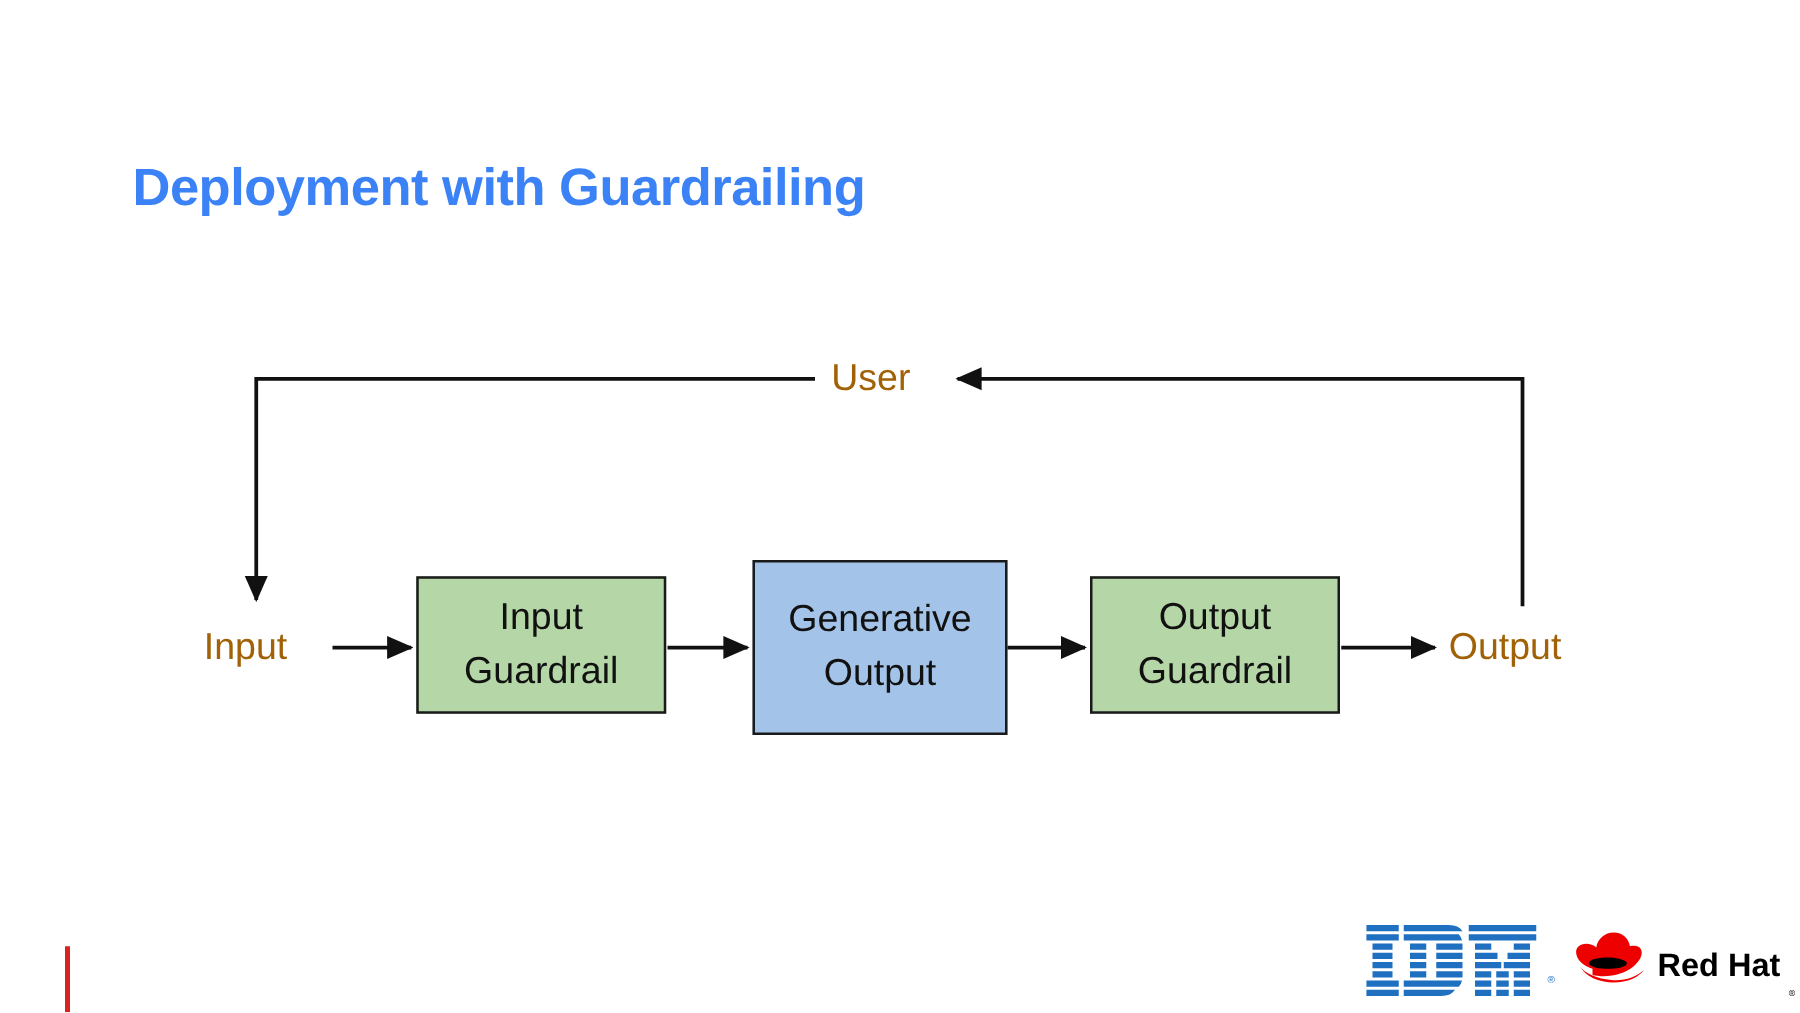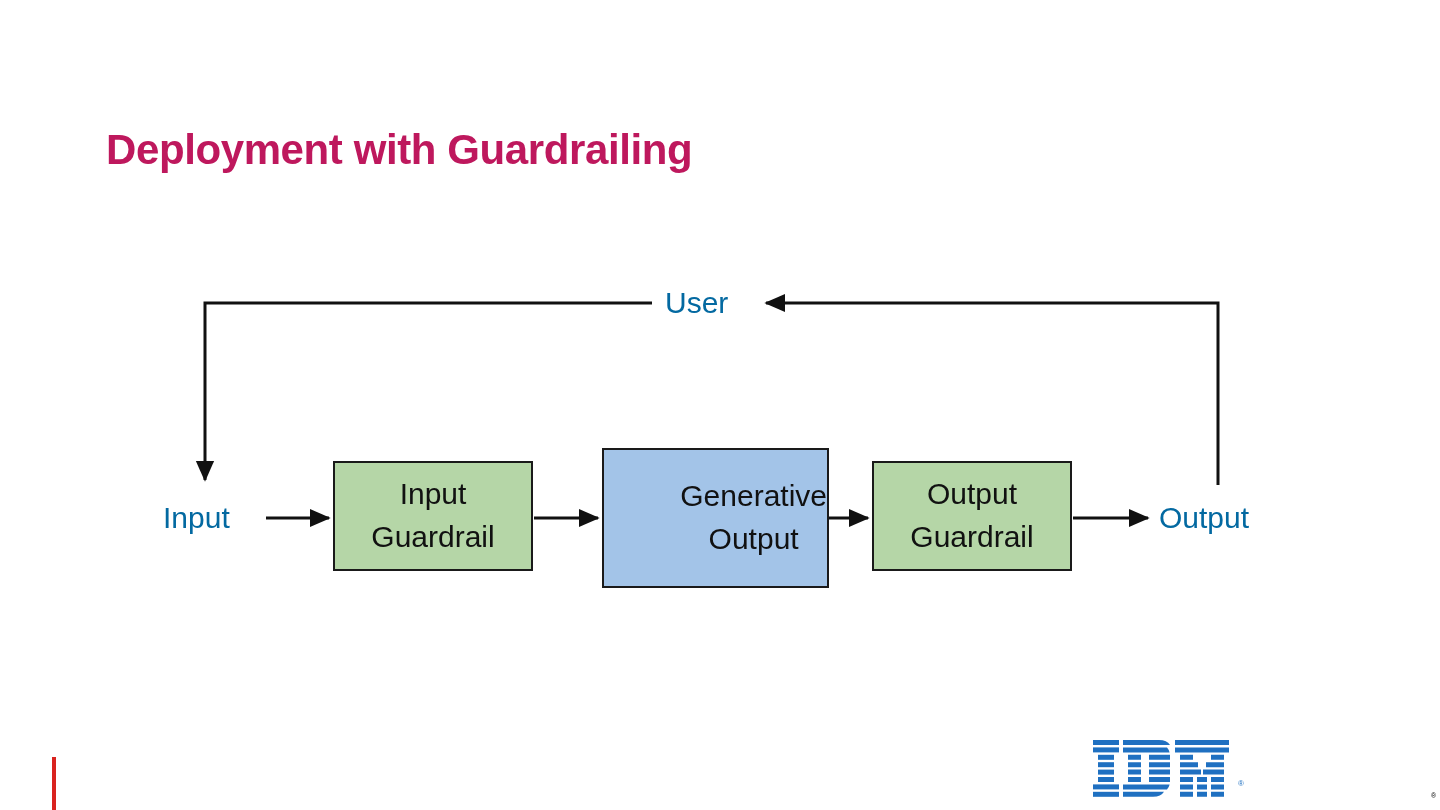--- a/index.html
+++ b/index.html
@@ -20,21 +20,21 @@
   }
 
   
   .slide-title {
     position: absolute;
     left: 106px;
     top: 127px;
     font-size: 42px;
     font-weight: bold;
     letter-spacing: -0.4px;
-    color: #be185d;
+    color: #3b82f6;
     white-space: nowrap;
     line-height: 1.1;
   }
 
   
   .diagram {
     position: absolute;
     left: 0;
     top: 0;
     width: 1440px;
@@ -63,37 +63,36 @@
   .node-input-guardrail {
     left: 333px;
     top: 461px;
     width: 200px;
     height: 110px;
     background: #b5d6a7;
   }
   .node-generative-model {
     left: 602px;
     top: 448px;
-    width: 227px;
+    width: 204px;
     height: 140px;
     background: #a3c4e8;
-    justify-content: flex-end;
   }
   .node-output-guardrail {
     left: 872px;
     top: 461px;
     width: 200px;
     height: 110px;
     background: #b5d6a7;
   }
 
   
   .plain-label {
     position: absolute;
-    color: #0369a1;
+    color: #a16207;
     font-size: 30px;
     white-space: nowrap;
     line-height: 1;
   }
   .label-input  { left: 163px; top: 503px; }
   .label-output { left: 1159px; top: 503px; }
   .label-user   { left: 665px; top: 288px; }
 
   
   .red-accent-bar {
@@ -221,15 +220,27 @@
         <path d="M87 22.2 h18 v5 H87 z M113 22.2 h18 v5 H113 z"></path>
         <path d="M87 29.6 h21 v5 H87 z M110 29.6 h21 v5 H110 z"></path>
         <path d="M87 37 h13 v5 H87 z M104 37 h10 v5 H104 z M118 37 h13 v5 H118 z"></path>
         <path d="M87 44.4 h13 v5 H87 z M104 44.4 h10 v5 H104 z M118 44.4 h13 v5 H118 z"></path>
         <path d="M87 51.8 h13 v5 H87 z M104 51.8 h10 v5 H104 z M118 51.8 h13 v5 H118 z"></path>
       </g>
     </svg>
   </div>
   <div class="ibm-reg">®</div>
 
+  <div class="redhat-logo">
+    <svg width="176" height="52" viewBox="0 0 176 52" xmlns="http://www.w3.org/2000/svg">
+
+      <g>
+        <path d="M16 30 c-6 -2 -12 -6 -13 -12 c-0.8 -5 3 -8 8 -8 c3 0 6 1 8 3 c1 -7 7 -12 14 -12 c7 0 12 5 13 11 c4 -1 8 0 9 3 c1.5 4 -1.5 9 -6 13 c-6 5 -15 8 -24 8 c-3.5 0 -7 -0.5 -9 -1 z" fill="#ee0000"></path>
+        <path d="M14 24 c2 -2 8 -3 14 -3 c7 0 13 1.5 15 3.5 c0.5 0.5 0.6 1.3 0.2 2 c-1.2 2 -8 3.5 -15 3.5 c-7 0 -13 -1.5 -14.5 -3.5 c-0.6 -0.8 -0.4 -1.7 0.3 -2.5 z" fill="#000000"></path>
+        <path d="M6 28 c4 8 15 13 27 13 c11 0 20 -4 24 -10 c-6 6 -16 9 -26 8 c-11 -1 -21 -5 -25 -11 z" fill="#ee0000"></path>
+      </g>
+
+      <text x="68" y="36" font-family="Liberation Sans, sans-serif" font-size="26" font-weight="bold" fill="#000000">Red Hat</text>
+    </svg>
+  </div>
   <div class="redhat-reg">®</div>
 
 </div>
 
 </body></html>

